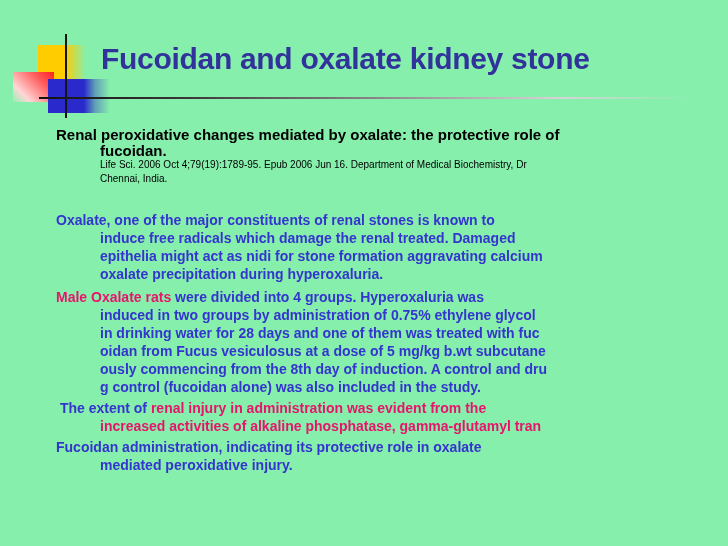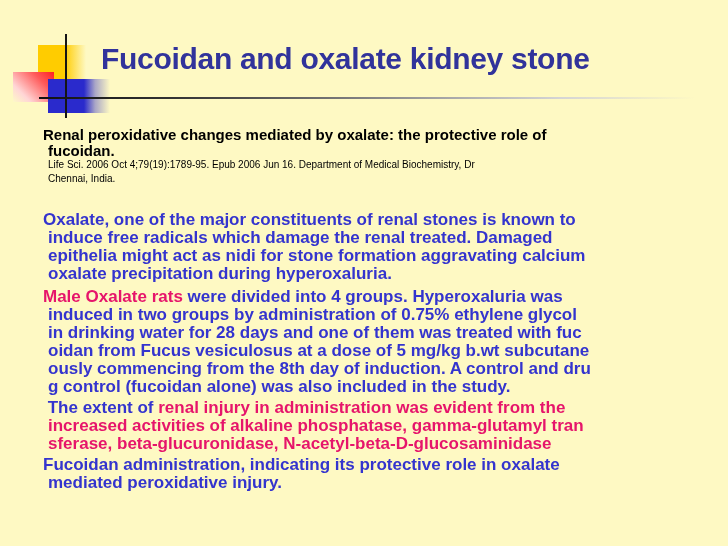--- a/index.html
+++ b/index.html
@@ -1,19 +1,19 @@
 <!DOCTYPE html>
 <html style="--c-title: #31339B; --c-blue: #3434CE; --c-pink: #E6156B; --c-black: #000000; --c-yellow: #FFCC00; --c-red: #FF2020; --c-dblue: #2A2ACC;"><head>
 <meta charset="utf-8">
 <style>
   html,body{margin:0;padding:0;background:#888;}
   .slide{
     position:relative;
     width:728px;height:546px;
-    background:#fef9c3;
+    background:#86efac;
     overflow:hidden;
     font-family:"Liberation Sans", sans-serif;
   }
   
   .sq{position:absolute;}
   .sq-yellow{
     left:38px;top:45px;width:48px;height:34px;z-index:1;
     background:linear-gradient(to right, var(--c-yellow,#FFCC00) 0%, var(--c-yellow,#FFCC00) 55%, rgba(255,204,0,0) 100%);
   }
   .sq-red{
@@ -40,25 +40,25 @@
     letter-spacing:-0.3px;
     white-space:nowrap;
   }
   
   .text-area{position:absolute;left:0;top:127px;width:728px;z-index:5;}
   .para{margin:0;}
   .text-area .para:nth-child(1){margin-bottom:26px;}
   .text-area .para:nth-child(2){margin-bottom:5px;}
   .text-area .para:nth-child(3){margin-bottom:3px;}
   .text-area .para:nth-child(4){margin-bottom:3px;}
-  .line{padding-left:48px;white-space:pre;}
-  .line.first{padding-left:43px;}
+  .line{padding-left:100px;white-space:pre;}
+  .line.first{padding-left:56px;}
   .line.head{font-size:15px;line-height:15.6px;font-weight:700;color:var(--c-black,#000);}
   .line.cite{font-size:10px;line-height:13.5px;font-weight:400;color:var(--c-black,#000);}
-  .line.body{font-size:17px;line-height:18px;font-weight:700;color:var(--c-blue,#3434CE);}
+  .line.body{font-size:14px;line-height:18px;font-weight:700;color:var(--c-blue,#3434CE);}
   .seg.c-black{color:var(--c-black,#000);}
   .seg.c-blue{color:var(--c-blue,#3434CE);}
   .seg.c-pink{color:var(--c-pink,#E6156B);}
 </style>
 </head>
 <body>
 
 <div class="slide">
 
   <div>
@@ -88,21 +88,20 @@
         <div class="line body first"><span class="seg c-pink">Male Oxalate rats</span><span class="seg c-blue"> were divided into 4 groups. Hyperoxaluria was</span></div>
         <div class="line body"><span class="seg c-blue">induced in two groups by administration of 0.75% ethylene glycol</span></div>
         <div class="line body"><span class="seg c-blue">in drinking water for 28 days and one of them was treated with fuc</span></div>
         <div class="line body"><span class="seg c-blue">oidan from Fucus vesiculosus at a dose of 5 mg/kg b.wt subcutane</span></div>
         <div class="line body"><span class="seg c-blue">ously commencing from the 8th day of induction. A control and dru</span></div>
         <div class="line body"><span class="seg c-blue">g control (fucoidan alone) was also included in the study.</span></div>
       </div>
       <div class="para">
         <div class="line body first"><span class="seg c-blue"> The extent of </span><span class="seg c-pink">renal injury in administration was evident from the</span></div>
         <div class="line body"><span class="seg c-pink">increased activities of alkaline phosphatase, gamma-glutamyl tran</span></div>
-        <div class="line body"><span class="seg c-pink">sferase, beta-glucuronidase, N-acetyl-beta-D-glucosaminidase</span></div>
       </div>
       <div class="para">
         <div class="line body first"><span class="seg c-blue">Fucoidan administration, indicating its protective role in oxalate</span></div>
         <div class="line body"><span class="seg c-blue">mediated peroxidative injury.</span></div>
       </div>
     </div>
 
 </div>
 
 </body></html>

